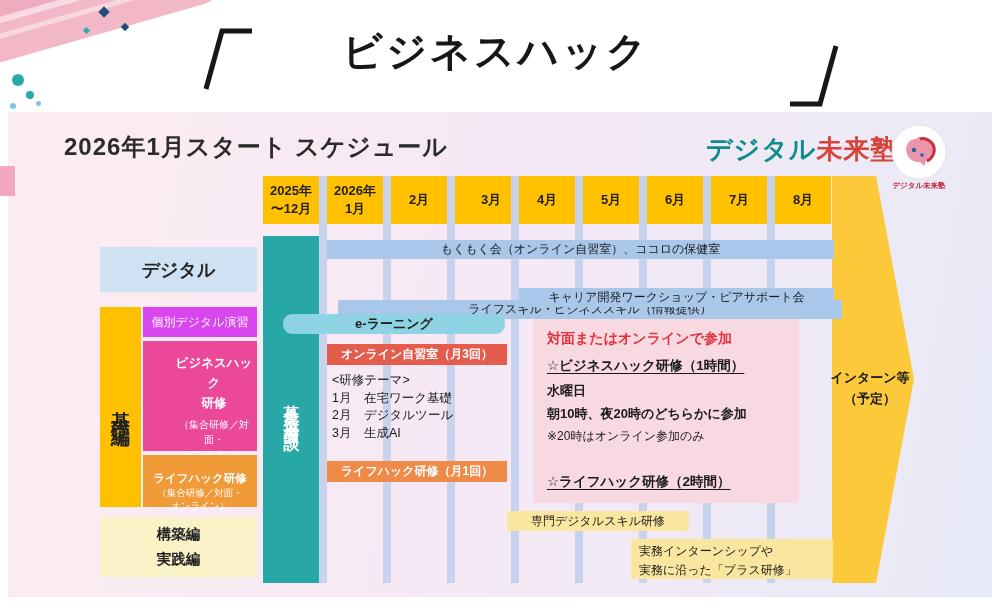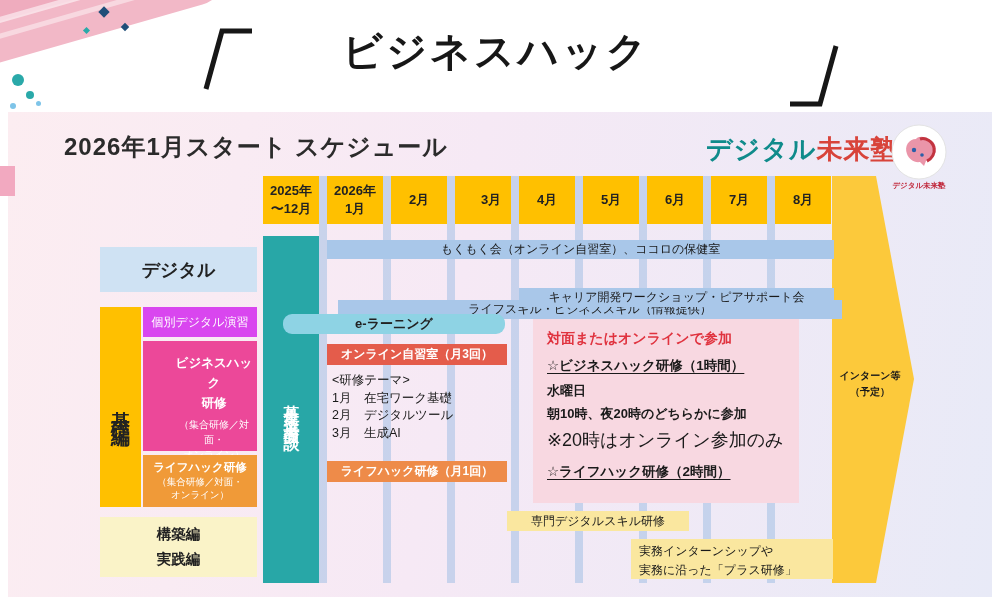--- a/index.html
+++ b/index.html
@@ -44,21 +44,21 @@
 
   
   .support { position:absolute; left:100px; top:247px; width:157px; height:45px; background:#cfe2f3; font-size:18px; font-weight:bold; z-index:2; }
   .kiso { position:absolute; left:100px; top:307px; width:41px; height:200px; background:#ffc000; z-index:2;
           writing-mode:vertical-rl; text-orientation:upright; letter-spacing:8px;
           display:flex; align-items:center; justify-content:center; font-size:19px; font-weight:bold; color:#222; }
   .kobetsu { position:absolute; left:143px; top:307px; width:114px; height:30px; background:#d946ef; color:#fff; font-size:12px; z-index:2; }
   .bizbox { position:absolute; left:143px; top:341px; width:114px; height:110px; background:#ec4899; color:#fff; text-align:center; padding-top:12px; z-index:2;padding-left:28px; }
   .bizbox .main { font-size:12.5px; font-weight:bold; line-height:1.6; white-space:pre-line; }
   .bizbox .sub { font-size:10px; line-height:1.5; margin-top:4px; white-space:pre-line; }
-  .lifebox { position:absolute; left:143px; top:455px; width:114px; height:52px; background:#f09a38; color:#fff; text-align:center; padding-top:5px; z-index:2; }
+  .lifebox { position:absolute; left:143px; top:455px; width:114px; height:52px; background:#f09a38; color:#fff; text-align:center; padding-top:16px; z-index:2; }
   .lifebox .main { font-size:11.5px; font-weight:bold; }
   .lifebox .sub { font-size:9.5px; line-height:1.4; white-space:pre-line; }
   .kochiku { position:absolute; left:100px; top:517px; width:157px; height:60px; background:#faf3c8; font-size:14.5px; font-weight:bold; line-height:1.7; z-index:2; white-space:pre-line; }
   .bosyu { position:absolute; left:263px; top:236px; width:56px; height:347px; background:#28a7a7; color:#fff; z-index:2;
            writing-mode:vertical-rl; text-orientation:upright; letter-spacing:5px;
            display:flex; align-items:center; justify-content:center; font-size:16px; font-weight:bold; }
 
   
   .bluebar { position:absolute; height:19px; background:#a9c7e9; font-size:12px; color:#1a1a1a; z-index:3; }
   .epill { position:absolute; left:283px; top:314px; width:222px; height:20px; background:#8ed3e4; border-radius:9px; font-size:13px; font-weight:bold; z-index:3; }
@@ -66,25 +66,25 @@
   .theme { position:absolute; left:332px; top:372px; width:176px; font-size:12.5px; line-height:1.4; color:#1a1a1a; z-index:3; white-space:pre-line; }
   .lhbar { position:absolute; left:327px; top:461px; width:180px; height:21px; background:#ee8b49; color:#fff; font-size:12px; font-weight:bold; z-index:3; }
   .senmon { position:absolute; left:507px; top:511px; width:182px; height:20px; background:#fae79f; font-size:12px; color:#1a1a1a; z-index:3; }
   .jitsumu { position:absolute; left:631px; top:539px; width:202px; height:40px; background:#fae79f; font-size:12px; line-height:1.55; color:#1a1a1a; padding:3px 8px; z-index:3; white-space:pre-line; }
 
   
   .pinkbox { position:absolute; left:533px; top:319px; width:266px; height:184px; background:#f8d8e1; padding:11px 14px; z-index:3; }
   .pb-title { color:#e0333f; font-weight:bold; font-size:14px; margin-bottom:9px; }
   .pb-h { font-size:13.5px; font-weight:bold; text-decoration:underline; text-underline-offset:3px; margin-bottom:7px; color:#1a1a1a; }
   .pb-line { font-size:13px; font-weight:bold; margin-bottom:5px; color:#1a1a1a; }
-  .pb-note { font-size:18px; margin-bottom:11px; color:#1a1a1a; }
+  .pb-note { font-size:12px; margin-bottom:28px; color:#1a1a1a; }
 
   
   .arrow { position:absolute; left:832px; top:176px; width:84px; height:407px; z-index:2; }
-  .arrowlabel { position:absolute; left:818px; top:368px; width:104px; text-align:center; font-size:10px; font-weight:bold; line-height:1.6; color:#1a1a1a; z-index:4; white-space:pre-line; }
+  .arrowlabel { position:absolute; left:818px; top:368px; width:104px; text-align:center; font-size:13px; font-weight:bold; line-height:1.6; color:#1a1a1a; z-index:4; white-space:pre-line; }
 </style>
 </head>
 <body>
 
 <div class="brush">
   <div class="b1"></div>
   <div class="b2"></div>
   <div class="b3"></div>
   <div class="b4"></div>
 </div>

